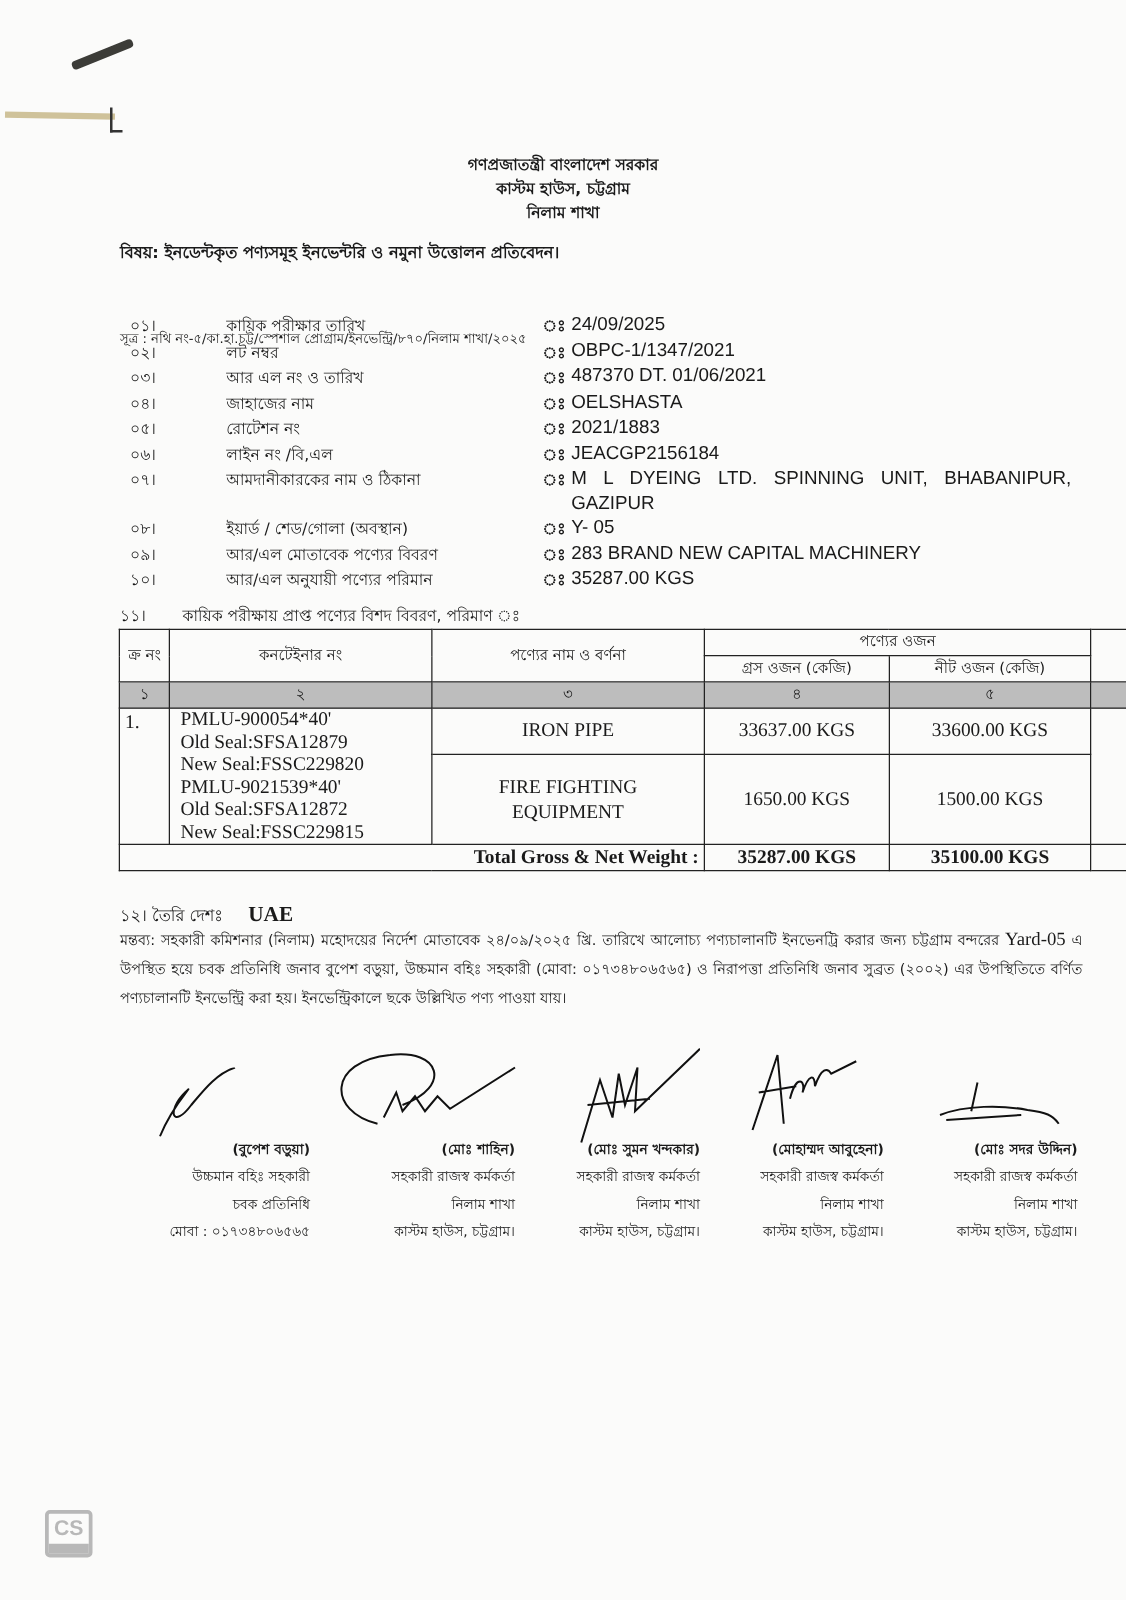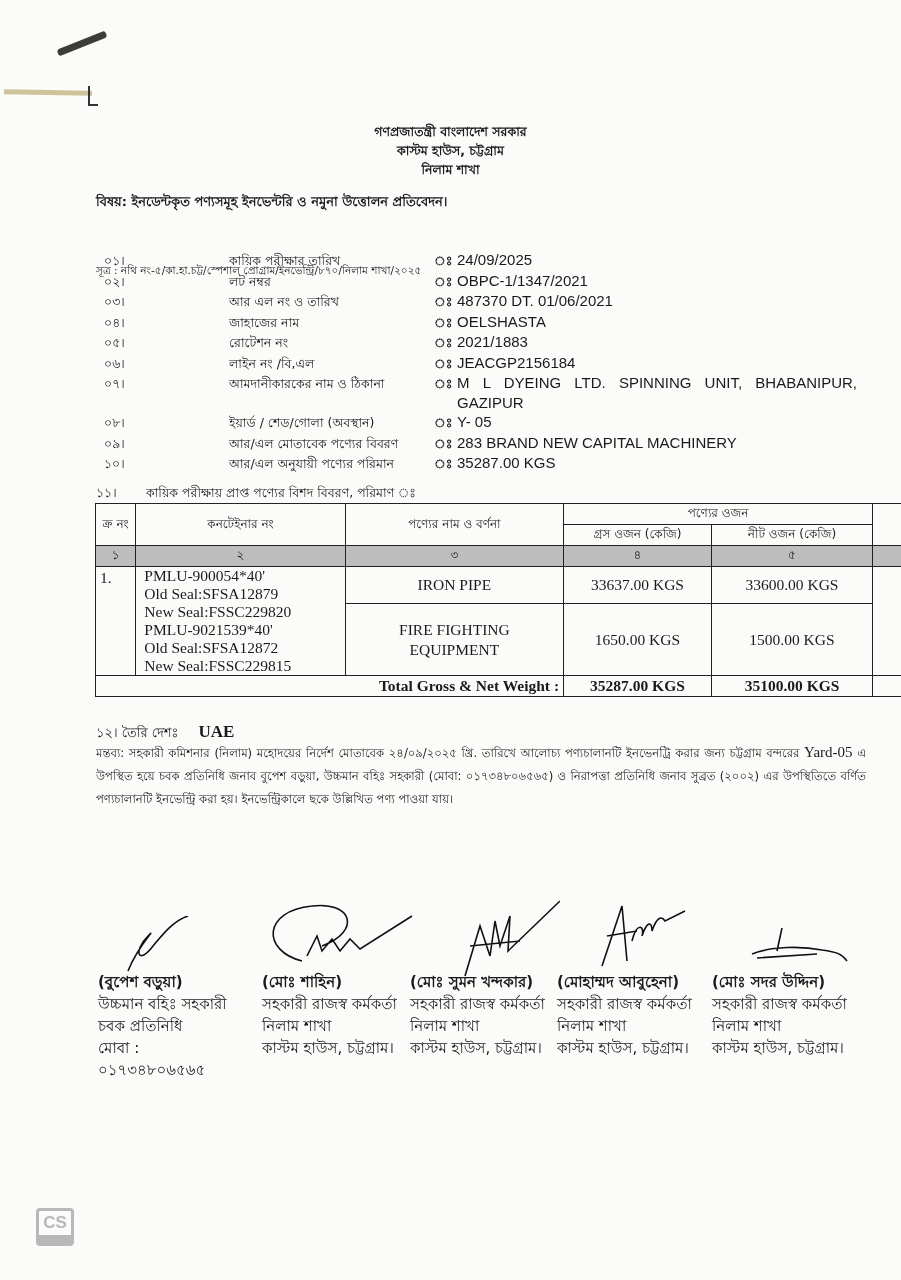--- a/index.html
+++ b/index.html
@@ -7,38 +7,38 @@
        font-family:"DejaVu Sans",sans-serif;color:#1a1a1a;}
   .staple{position:absolute;left:56px;top:40px;width:52px;height:7px;background:#3c3c38;border-radius:3px;transform:rotate(-22deg);}
   .thread{position:absolute;left:4px;top:90px;width:88px;height:5px;background:#cfc29a;transform:rotate(1deg);}
   .threadend{position:absolute;left:88px;top:86px;width:8px;height:18px;border-left:2px solid #333;border-bottom:2px solid #333;}
   .header{position:absolute;left:0;top:122px;width:901px;text-align:center;font-size:12.5px;font-weight:bold;line-height:19px;}
   .subject{position:absolute;left:96px;top:192px;font-size:13px;font-weight:bold;}
   .ref{position:absolute;left:96px;top:223px;font-size:10.5px;margin-top:40px;}
   .fields{position:absolute;left:0;top:252px;width:901px;}
   .frow{position:relative;height:20.5px;font-size:12.5px;}
   .frow .num{position:absolute;left:104px;top:0;}
-  .frow .lbl{position:absolute;left:181px;top:0;margin-left:48px;}
+  .frow .lbl{position:absolute;left:181px;top:0;}
   .frow .colon{position:absolute;left:434px;top:0;font-weight:bold;}
   .frow .val{position:absolute;left:457px;top:-2px;width:400px;font-family:"Liberation Sans",sans-serif;font-size:15px;line-height:20px;}
   .frow.tall{height:39px;}
   .frow.tall .val{text-align:justify;}
   .sec11{position:absolute;left:96px;top:484px;font-size:12.5px;}
   .sec11 .t{position:absolute;left:50px;white-space:nowrap;}
   table.goods{position:absolute;left:95px;top:503px;width:861px;border-collapse:collapse;font-size:12px;}
   table.goods td,table.goods th{border:1.5px solid #222;text-align:center;font-weight:normal;padding:0 4px;}
   .shade td{background:#bdbdbd;height:18px;}
   .ser{font-family:"Liberation Serif",serif;font-size:15.5px;}
   .cont{text-align:left !important;line-height:18px;padding-left:8px !important;}
   .total td{font-weight:bold;}
   .sec12{position:absolute;left:96px;top:722px;font-size:13px;}
   .sec12 .uae{font-family:"Liberation Serif",serif;font-weight:bold;font-size:17px;margin-left:16px;}
   .remark{position:absolute;left:96px;top:741px;width:770px;font-size:11.6px;line-height:23px;text-align:justify;}
   .remark .ser{font-size:15px;}
-  .sig{position:absolute;top:971px;text-align:left;font-size:15px;line-height:22px;}
+  .sig{position:absolute;top:909px;text-align:right;font-size:11px;line-height:22px;}
   .sig svg{position:absolute;}
   .watermark{position:absolute;left:36px;top:1208px;display:flex;align-items:flex-start;gap:12px;color:#b8b8b8;}
   .cs-logo{width:38px;height:38px;border:3px solid #b8b8b8;border-radius:4px;box-sizing:border-box;position:relative;font-family:"Liberation Sans",sans-serif;font-weight:bold;font-size:17px;color:#b8b8b8;text-align:center;line-height:24px;}
   .cs-logo::after{content:"";position:absolute;left:0;right:0;bottom:0;height:8px;background:#b8b8b8;}
   .wm-text{font-family:"Liberation Sans",sans-serif;font-size:29px;}
 </style>
 </head>
 <body>
 
 <div class="staple"></div>

